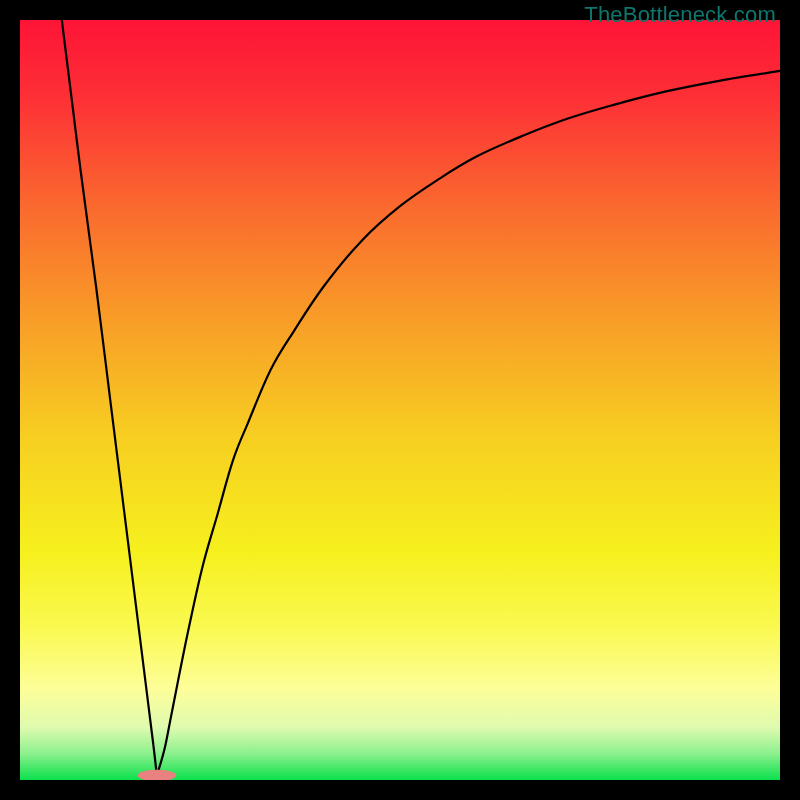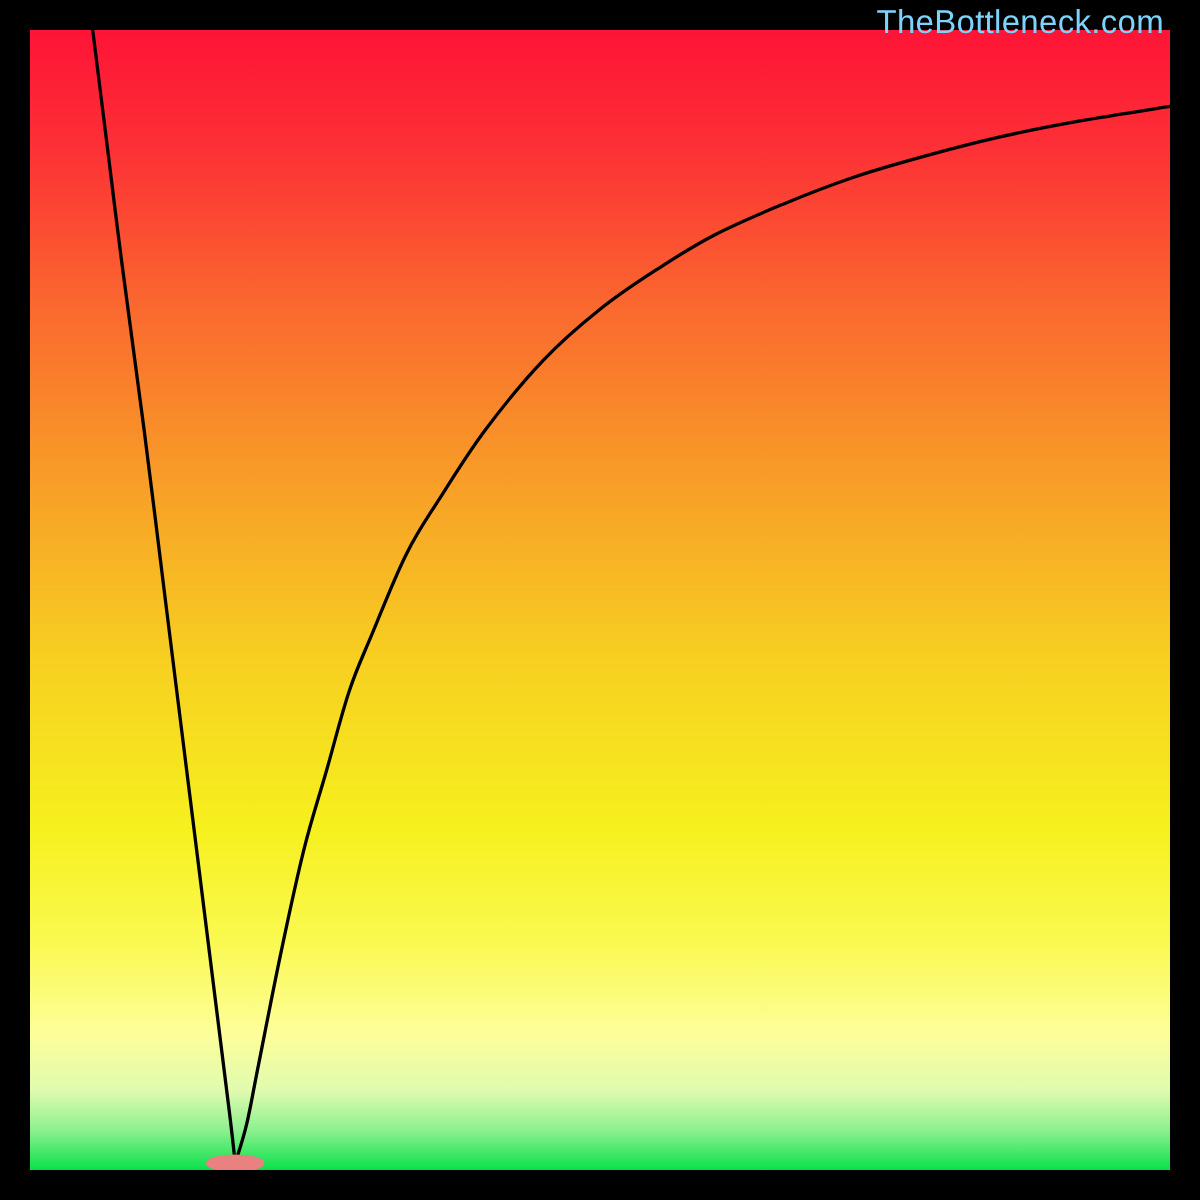--- a/index.html
+++ b/index.html
@@ -23,21 +23,21 @@
     position: absolute;
     left: 0;
     top: 0;
     width: 760px;
     height: 760px;
   }
   .watermark {
     position: absolute;
     top: 2px;
     right: 24px;
-    color: #7dd3fc;
+    color: #0f766e;
     font-size: 22px;
     font-weight: 400;
     letter-spacing: 0.2px;
     user-select: none;
   }
 </style>
 </head>
 <body>
 
 <div class="frame">

